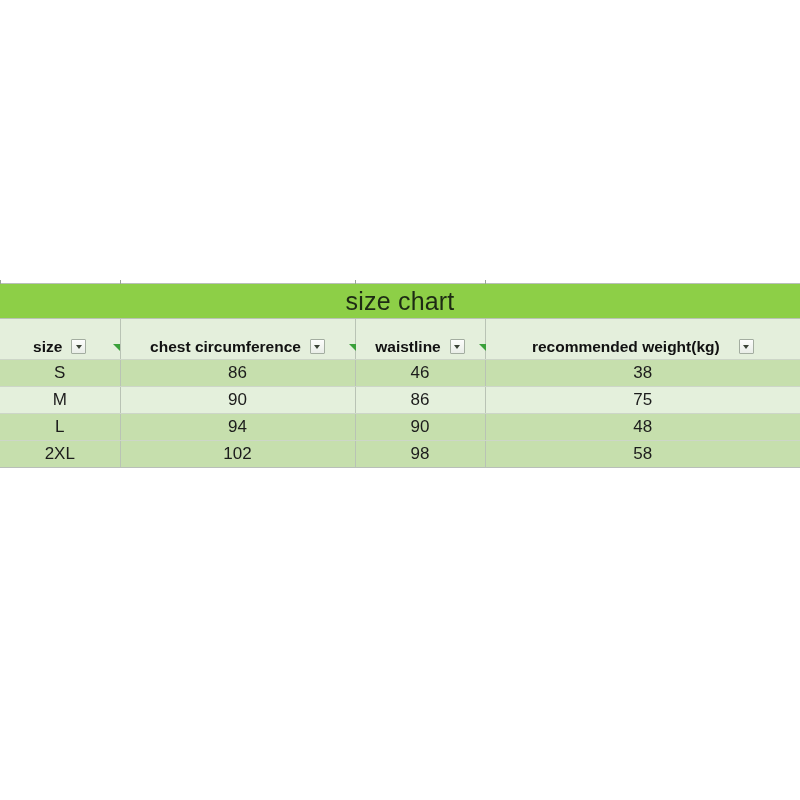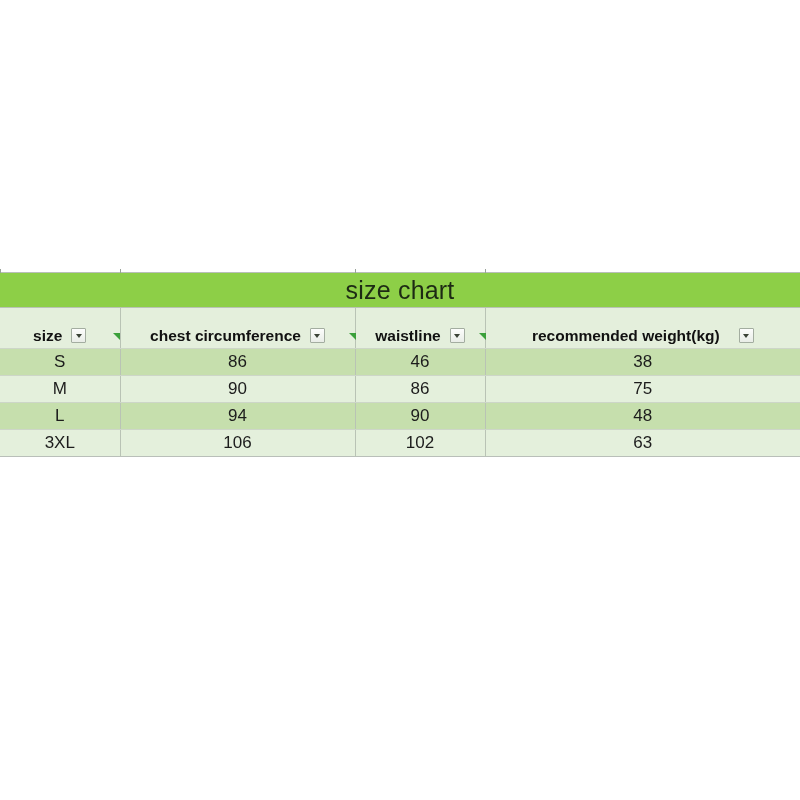--- a/index.html
+++ b/index.html
@@ -12,21 +12,21 @@
     height: 800px;
     position: relative;
     font-family: "Liberation Sans", sans-serif;
     overflow: hidden;
   }
 
   
   #sheet {
     position: absolute;
     left: 0px;
-    top: 272px;
+    top: 283px;
     width: 800px;
   }
 
   
   .tickrow {
     position: absolute;
     left: 0;
     top: -3px;
     width: 800px;
     height: 4px;
@@ -220,23 +220,23 @@
       </tr>
 
       <tr class="data-row odd">
         <td>L</td>
         <td>94</td>
         <td>90</td>
         <td>48</td>
       </tr>
 
 
-
-      <tr class="data-row even">
-        <td>3XL</td>
-        <td>106</td>
+      <tr class="data-row odd">
+        <td>2XL</td>
         <td>102</td>
-        <td>63</td>
-      </tr>
+        <td>98</td>
+        <td>58</td>
+      </tr>
+
 
     </tbody>
   </table>
 </div>
 
 </body></html>

